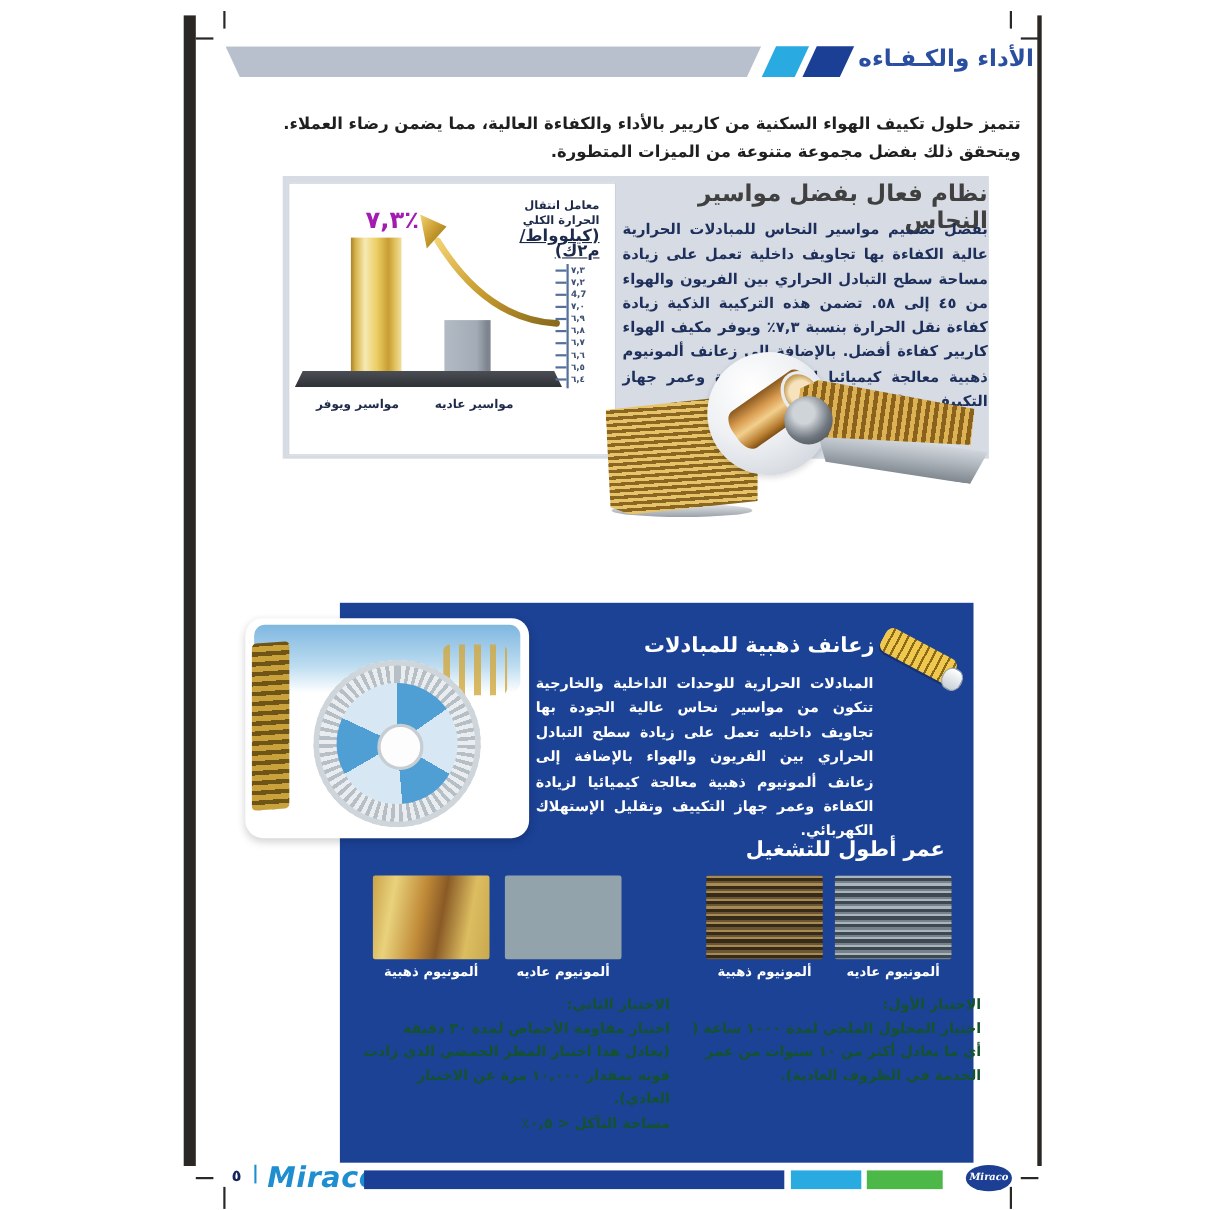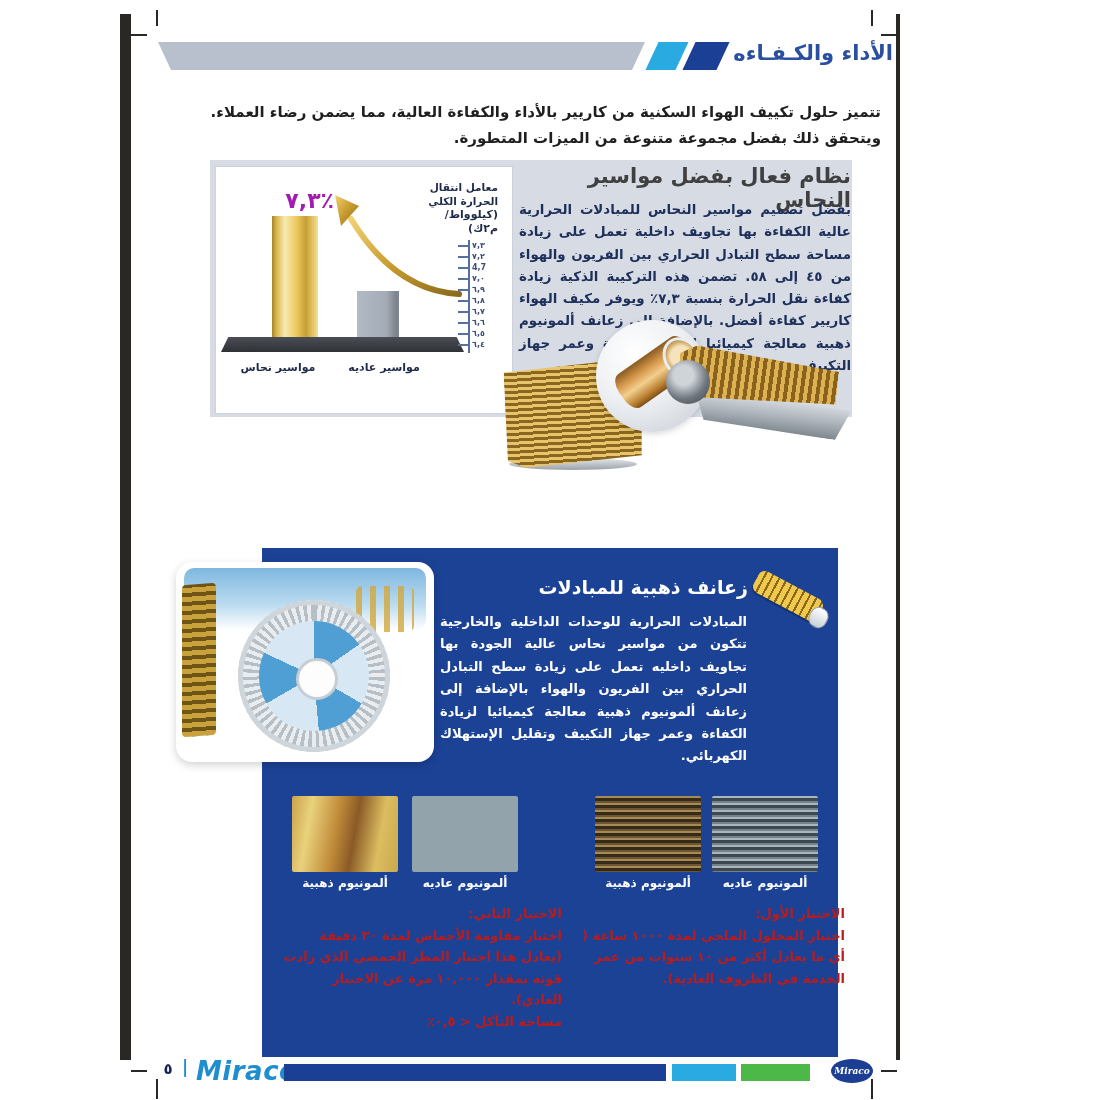--- a/index.html
+++ b/index.html
@@ -1,17 +1,17 @@
 <!DOCTYPE html>
 <html lang="ar"><head>
 <meta charset="utf-8">
 <style>
   html,body{margin:0;padding:0;}
   body{width:1100px;height:1100px;background:#fff;font-family:"DejaVu Sans",sans-serif;}
-  .page{position:relative;width:912px;height:1100px;background:#fff;overflow:hidden;}
+  .page{position:relative;width:912px;height:1100px;background:#fff;overflow:hidden;margin-left:47px;}
   .abs{position:absolute;}
   .ar{direction:rtl;font-weight:bold;}
 
   
   .bar-left{left:120px;top:14px;width:11px;height:1046px;background:#2b2725;}
   .bar-right{left:896px;top:14px;width:4px;height:1046px;background:#2b2725;}
   .tick-v{width:2px;background:#2b2725;}
   .tick-h{height:2px;background:#2b2725;}
 
   
@@ -95,21 +95,21 @@
 
   .life-heading{left:560px;top:761px;width:252px;text-align:right;font-size:19px;color:#fff;}
   .swatch{top:796px;width:106px;height:76px;border-radius:2px;}
   .sw-gold{background:linear-gradient(100deg,#caa34a 0%,#e9d27c 18%,#c08a38 42%,#8a5a26 58%,#dcbd60 80%,#c9a94e 100%);}
   .sw-gray{background:linear-gradient(120deg,#a4b1b6 0%,#8da0a8 35%,#9fadb2 55%,#7f929b 78%,#9bab b2 100%,#9bab
     b2 100%);background-color:#93a3ab;}
   .sw-gold-rib{background:repeating-linear-gradient(180deg,#a88a54 0 2px,#352b18 2px 5px,#6b5532 5px 7px);}
   .sw-gray-rib{background:repeating-linear-gradient(180deg,#aab6be 0 2px,#3d4851 2px 5px,#76828b 5px 7px);}
   .swatch-label{top:876px;width:106px;text-align:center;font-size:12px;color:#fff;}
 
-  .test-block{top:903px;font-size:13px;line-height:21.5px;color:#b91c1c;text-align:right;}
+  .test-block{top:903px;font-size:13px;line-height:21.5px;color:#14532d;text-align:right;}
   .test-block .t-title{font-weight:bold;}
   .test-first{left:578px;width:267px;}
   .test-second{left:278px;width:284px;}
 
   
   .pagenum{left:158px;top:1060px;width:20px;text-align:center;font-size:15px;color:#16245c;font-weight:bold;}
   .pagesep{left:182px;top:1057px;font-size:17px;color:#1f8ed0;font-weight:bold;}
   .miraco{left:196px;top:1056px;font-size:26px;font-style:italic;font-weight:800;color:#1f8ed0;letter-spacing:.5px;}
   .fbar{top:1064px;height:17px;}
   .fbar.dark{left:284px;width:382px;background:#1b3f94;}
@@ -158,21 +158,21 @@
           <stop offset="1" stop-color="#8a6a1c"></stop>
       </linearGradient>
     </defs>
     <path d="M134,101 C96,99 58,78 26,26" fill="none" stroke="url(#goldg)" stroke-width="6" stroke-linecap="round"></path>
     <polygon points="10,2 34,13 16,33" fill="url(#goldg)"></polygon>
   </svg>
 
   <div class="abs ar chart-ylabel">
     <div>معامل انتقال</div>
     <div>الحرارة الكلي</div>
-    <div style="font-size:11px;">(كيلوواط/م٢ك)</div>
+    <div style="font-size:15px;text-decoration:underline;">(كيلوواط/م٢ك)</div>
   </div>
 
   <div class="abs scale-line"></div>
   <div class="abs tick-row" style="top:241px;">
       <span class="tmark"></span>
       <span class="tlabel">٧,٣</span>
     </div>
   <div class="abs tick-row" style="top:252px;">
       <span class="tmark"></span>
       <span class="tlabel">٧,٢</span>
@@ -203,21 +203,21 @@
     </div>
   <div class="abs tick-row" style="top:329px;">
       <span class="tmark"></span>
       <span class="tlabel">٦,٥</span>
     </div>
   <div class="abs tick-row" style="top:340px;">
       <span class="tmark"></span>
       <span class="tlabel">٦,٤</span>
     </div>
 
-  <div class="abs ar cat-label" style="left:230px;">مواسير نحاس</div>
+  <div class="abs ar cat-label" style="left:230px;">مواسير ويوفر</div>
   <div class="abs ar cat-label" style="left:336px;">مواسير عاديه</div>
 
   <div class="abs ar copper-heading">نظام فعال بفضل مواسير النحاس</div>
   <div class="abs ar copper-body">بفضل تصميم مواسير النحاس للمبادلات الحرارية عالية الكفاءة بها تجاويف داخلية تعمل على زيادة مساحة سطح التبادل الحراري بين الفريون والهواء من ٤٥ إلى ٥٨. تضمن هذه التركيبة الذكية زيادة كفاءة نقل الحرارة بنسبة ٧,٣٪ ويوفر مكيف الهواء كاريير كفاءة أفضل. بالإضافة إلى زعانف ألمونيوم ذهبية معالجة كيميائيا لزيادة الكفاءة وعمر جهاز التكييف وتقليل الإستهلاك الكهربائي</div>
 
   <div class="abs coil-base"></div>
   <div class="abs coil-block"></div>
   <div class="abs tube-inset"></div>
   <div class="abs tube-body"></div>
   <div class="abs tube-mouth"></div>
@@ -233,20 +233,21 @@
   <div class="abs ar fins-heading">زعانف ذهبية للمبادلات</div>
 
   <div class="abs acunit"></div>
   <div class="abs ac-topband"></div>
   <div class="abs ac-goldcoil"></div>
   <div class="abs ac-pipes"></div>
   <div class="abs ac-grille"></div>
   <div class="abs ac-blades"></div>
   <div class="abs ac-hub"></div>
 
+  <div class="abs ar life-heading">عمر أطول للتشغيل</div>
 
   <div class="abs swatch sw-gold" style="left:292px;"></div>
   <div class="abs swatch sw-gray" style="left:412px;"></div>
   <div class="abs swatch sw-gold-rib" style="left:595px;"></div>
   <div class="abs swatch sw-gray-rib" style="left:712px;"></div>
 
   <div class="abs ar swatch-label" style="left:292px;">ألمونيوم ذهبية</div>
   <div class="abs ar swatch-label" style="left:412px;">ألمونيوم عاديه</div>
   <div class="abs ar swatch-label" style="left:595px;">ألمونيوم ذهبية</div>
   <div class="abs ar swatch-label" style="left:712px;">ألمونيوم عاديه</div>

